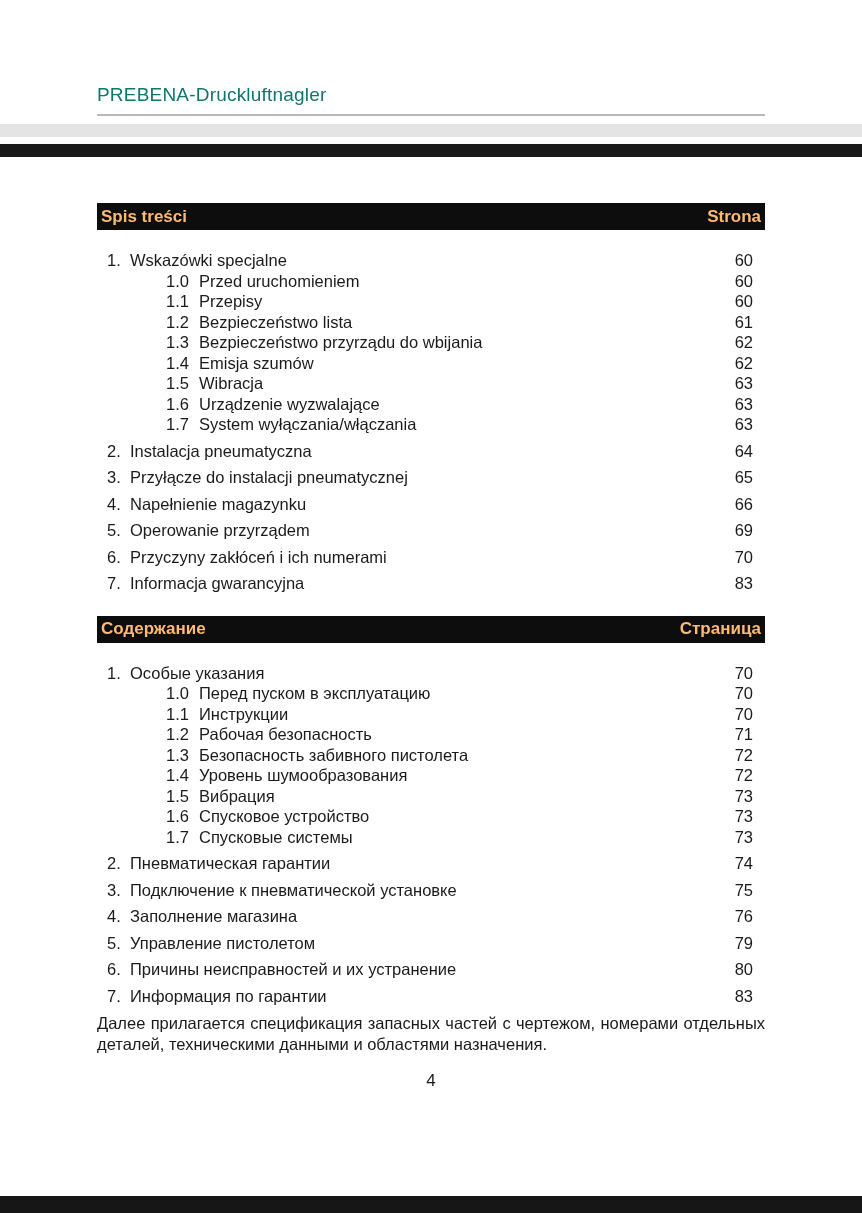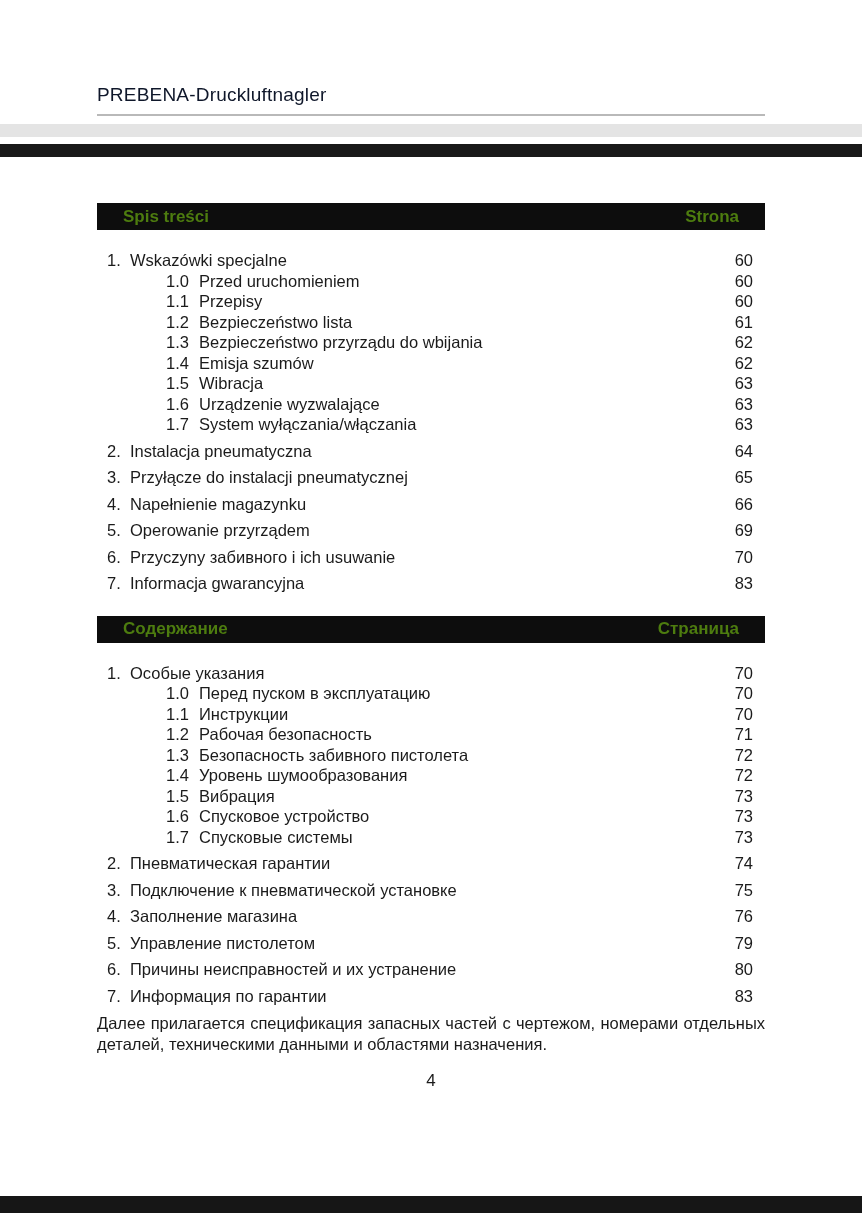--- a/index.html
+++ b/index.html
@@ -12,21 +12,21 @@
     font-family: "Liberation Sans", sans-serif;
     overflow: hidden;
     box-sizing: border-box;
   }
   .doc-header {
     padding: 84px 97px 0 97px;
   }
   .doc-title {
     font-size: 19px;
     line-height: 22px;
-    color: #0f172a;
+    color: #0f766e;
     letter-spacing: 0.2px;
   }
   .header-rule {
     margin: 8px 97px 0 97px;
     border-top: 2px solid #b9b9b9;
     height: 0;
   }
   .band-gray {
     margin-top: 8px;
     height: 13px;
@@ -35,26 +35,26 @@
   .band-black {
     margin-top: 7px;
     height: 13px;
     background: #191919;
   }
   .content {
     padding: 0 97px;
   }
   .toc-bar {
     background: #0d0d0d;
-    color: #4d7c0f;
+    color: #fdba74;
     height: 27px;
     display: flex;
     align-items: center;
     justify-content: space-between;
-    padding: 0 26px;
+    padding: 0 4px;
     font-weight: bold;
     font-size: 17px;
     box-sizing: border-box;
   }
   .toc-bar.first { margin-top: 46px; }
   .toc-bar.second { margin-top: 22px; text-align: center; }
   .rows { margin-top: 20px; }
   .row {
     display: flex;
     font-size: 16.5px;
@@ -167,21 +167,21 @@
           <span class="label">Napełnienie magazynku</span>
           <span class="pg">66</span>
         </div>
         <div class="row lvl0">
           <span class="num">5.</span>
           <span class="label">Operowanie przyrządem</span>
           <span class="pg">69</span>
         </div>
         <div class="row lvl0">
           <span class="num">6.</span>
-          <span class="label">Przyczyny забивного i ich usuwanie</span>
+          <span class="label">Przyczyny zakłóceń i ich numerami</span>
           <span class="pg">70</span>
         </div>
         <div class="row lvl0">
           <span class="num">7.</span>
           <span class="label">Informacja gwarancyjna</span>
           <span class="pg">83</span>
         </div>
       </div>
 
     <div class="toc-bar second">

